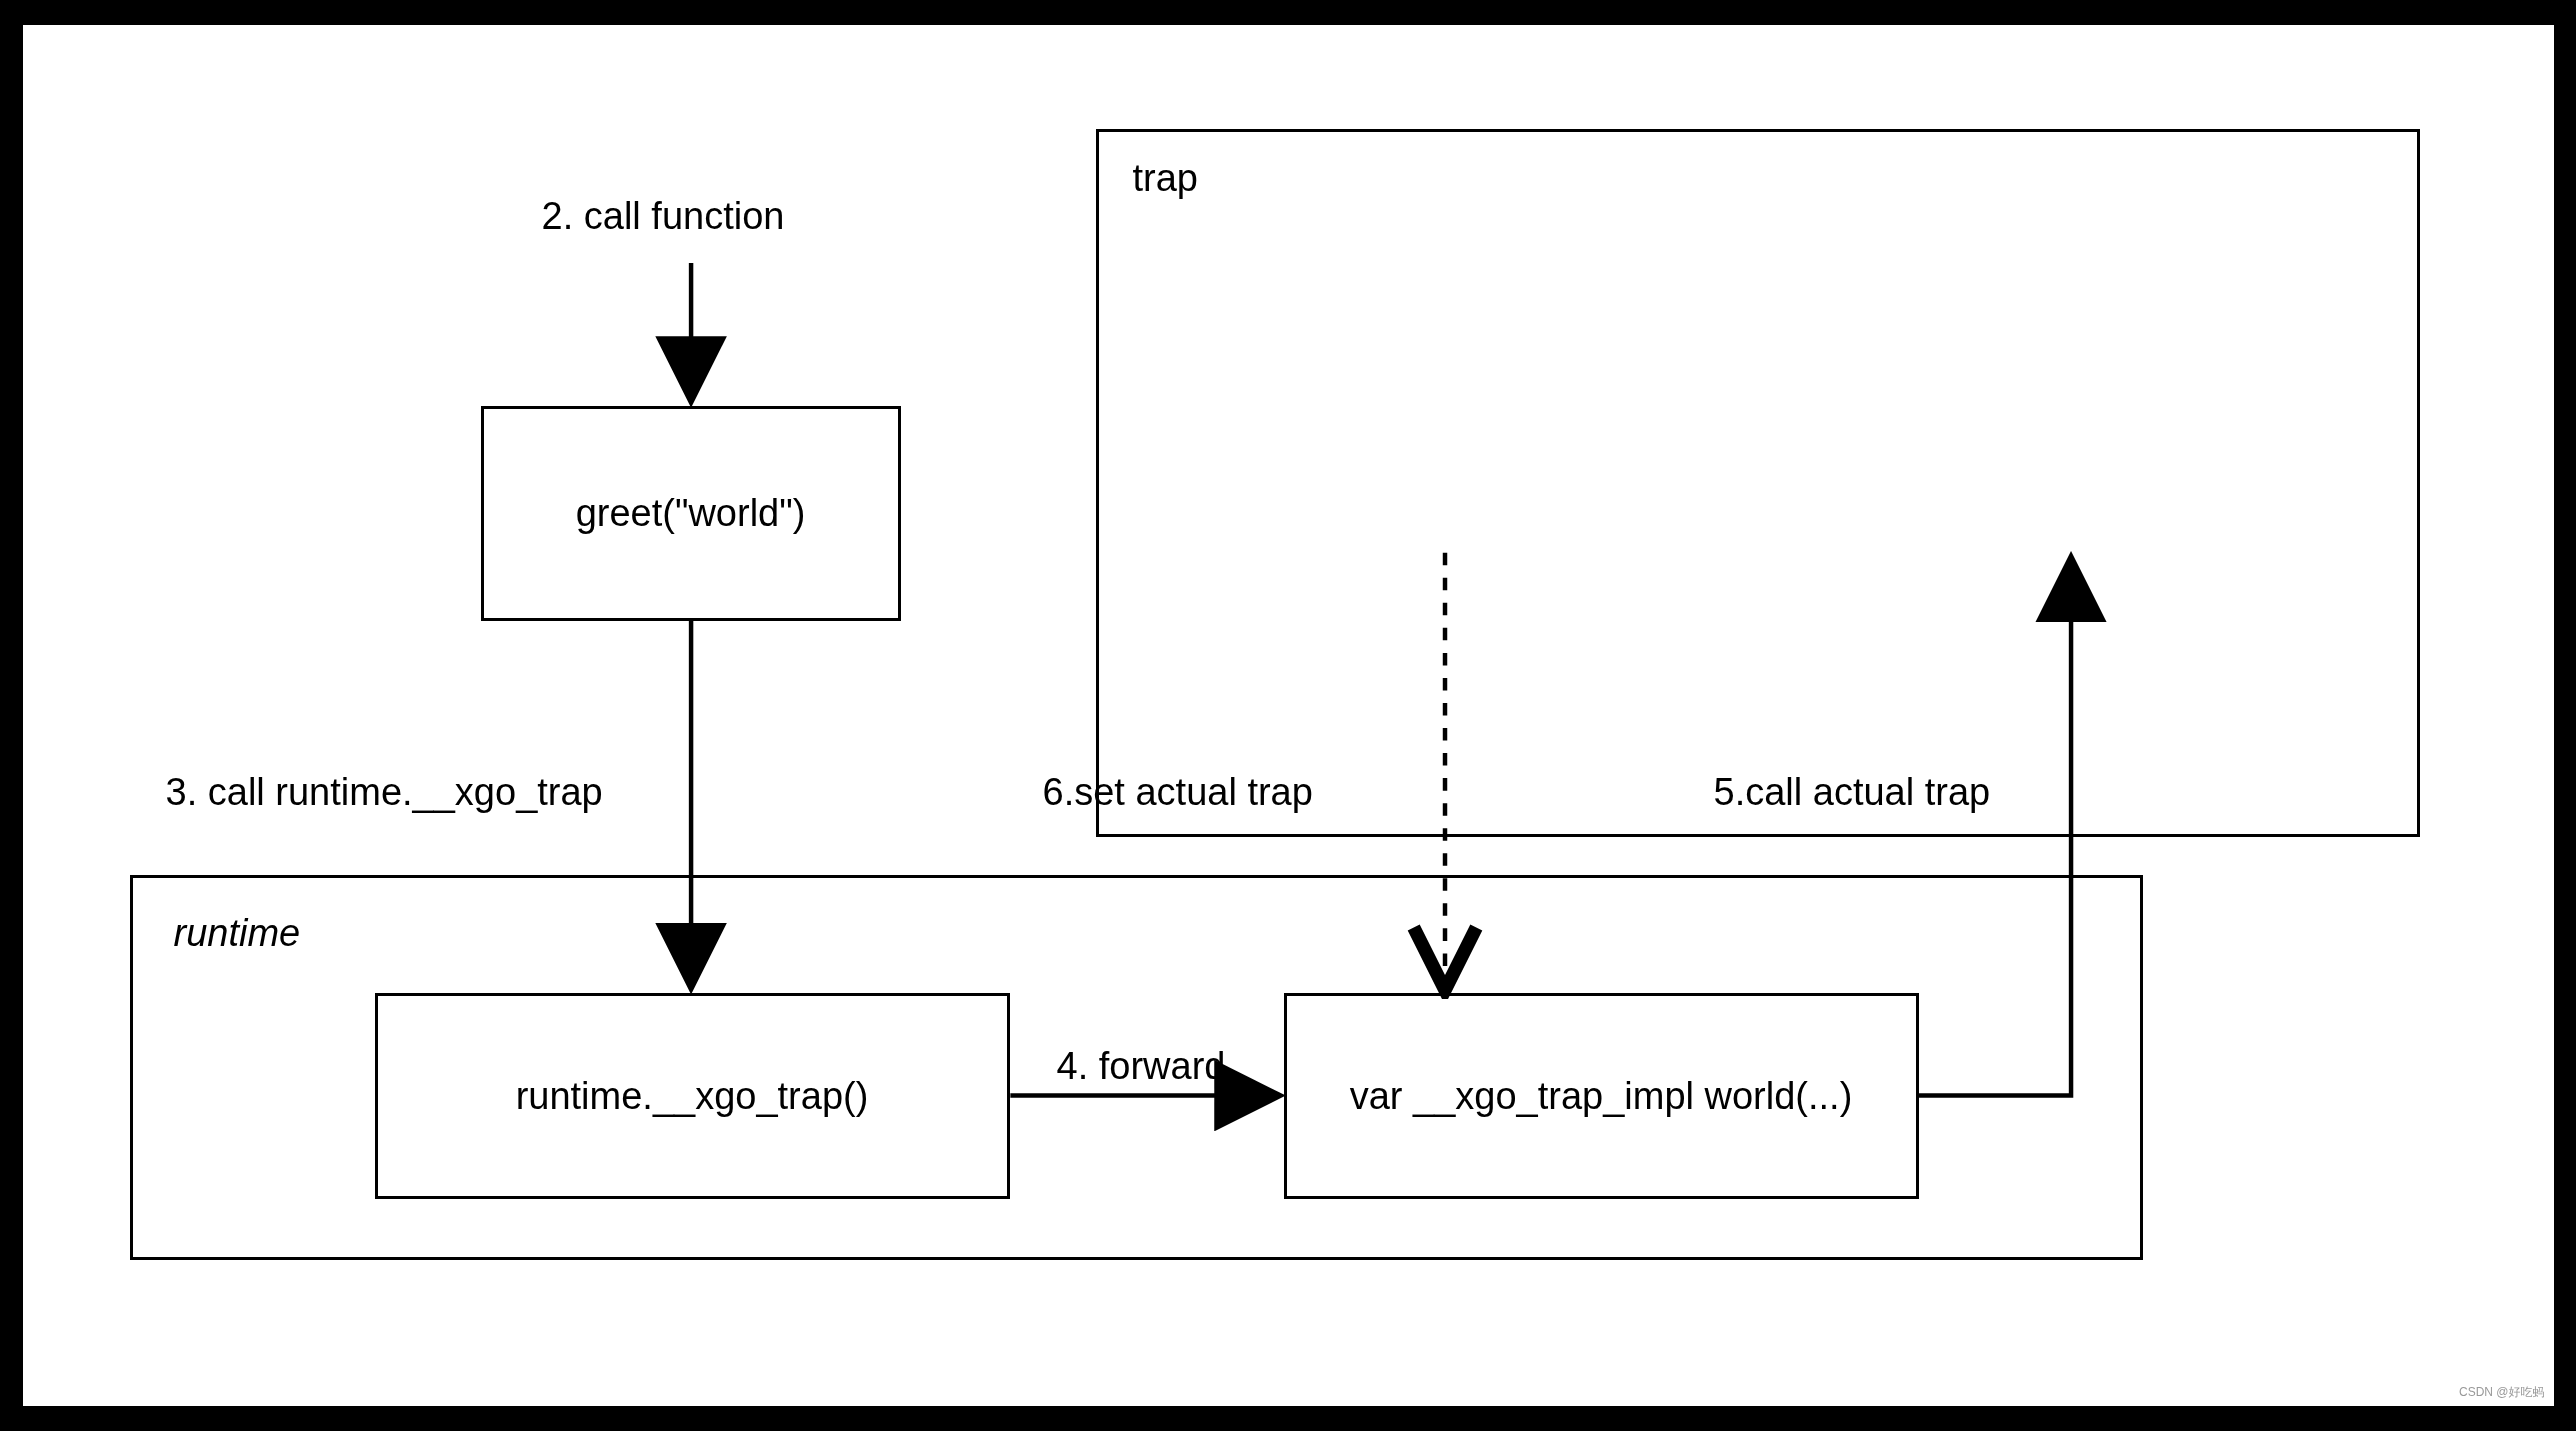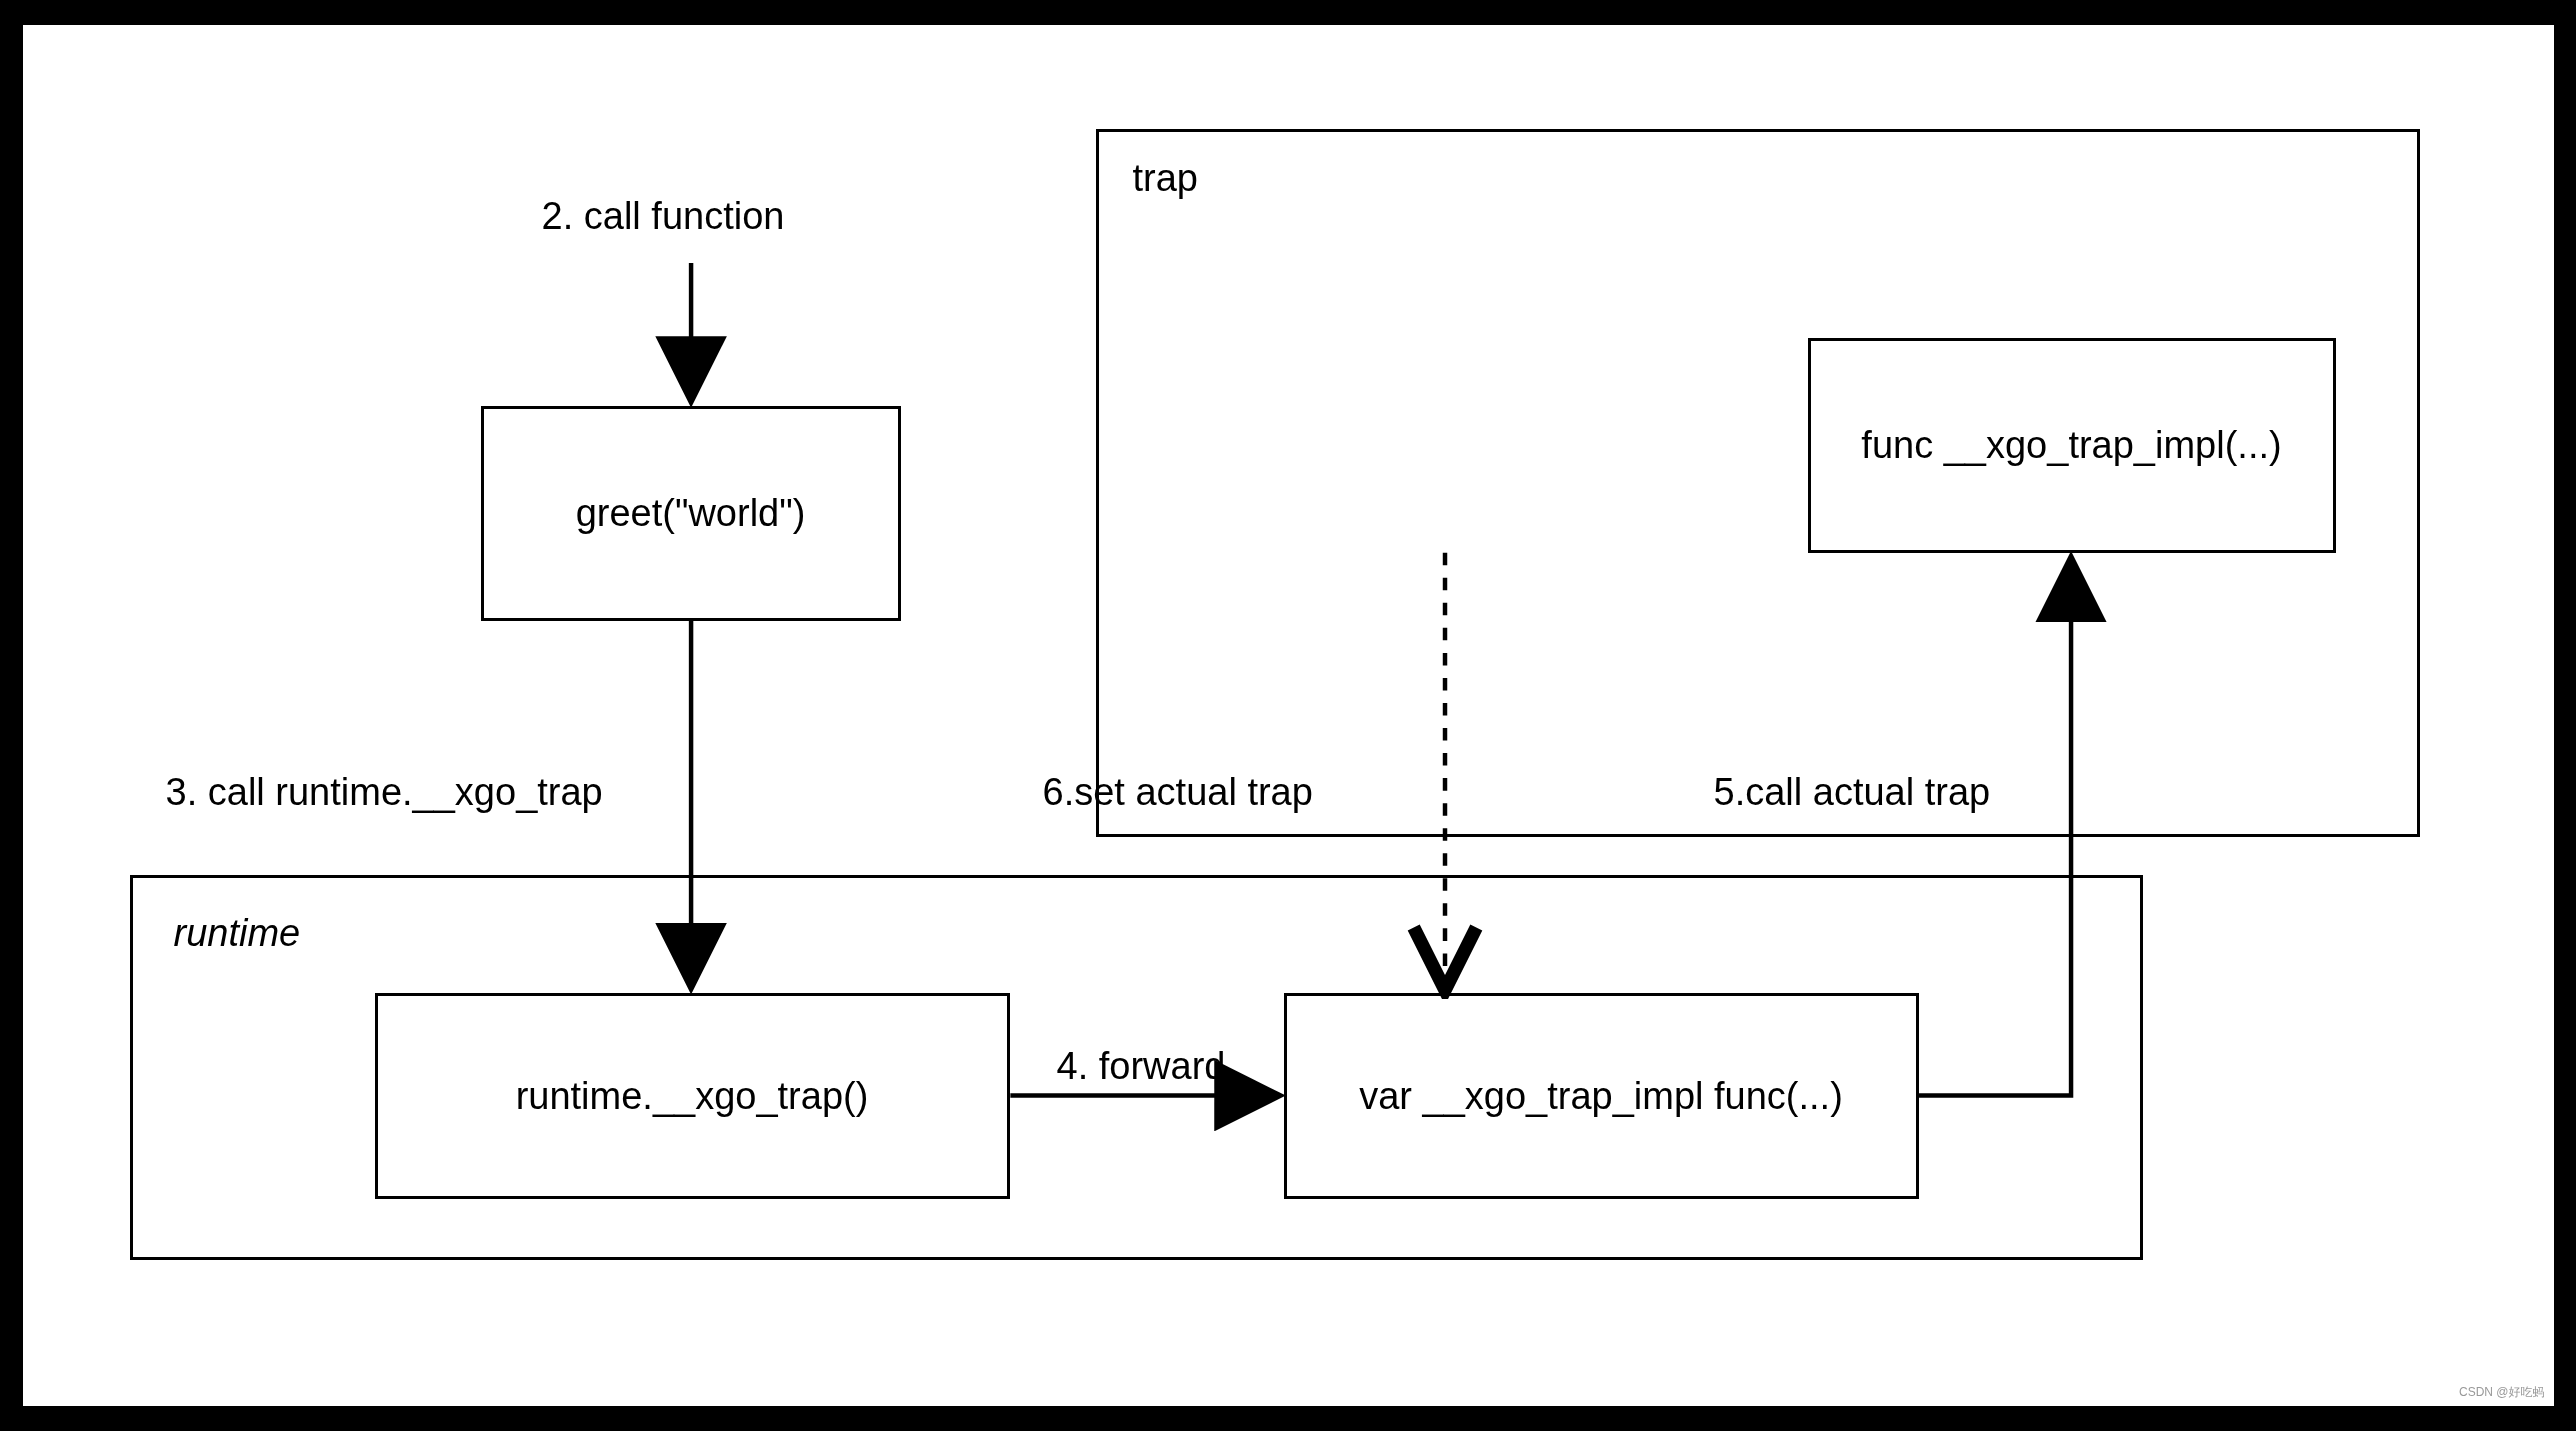--- a/index.html
+++ b/index.html
@@ -63,30 +63,27 @@
 
   <div class="diagram-box" style="left:107px; top:850px; width:2013px; height:385px; justify-content:flex-start; align-items:flex-start;font-style:italic;">
     <span class="container-label" style="position:absolute; left:41px; top:34px;">runtime</span>
   </div>
 
   <div class="diagram-box" style="left:458px; top:381px; width:420px; height:215px;">
     <span>greet("world")</span>
   </div>
 
 
-  <div class="diagram-box" style="left:1785px; top:313px; width:528px; height:215px;">
-    <span>func __xgo_trap_impl(...)</span>
-  </div>
 
   <div class="diagram-box" style="left:352px; top:968px; width:635px; height:206px;">
     <span>runtime.__xgo_trap()</span>
   </div>
 
   <div class="diagram-box" style="left:1261px; top:968px; width:635px; height:206px;">
-    <span>var __xgo_trap_impl func(...)</span>
+    <span>var __xgo_trap_impl world(...)</span>
   </div>
 
   <div class="edge-label" style="left:519px; top:170px;">2. call function</div>
 
   <div class="edge-label" style="left:143px; top:746px;">3. call runtime.__xgo_trap</div>
 
   <div class="edge-label" style="left:1020px; top:746px;">6.set actual trap</div>
 
   <div class="edge-label" style="left:1691px; top:746px;">5.call actual trap</div>
 

